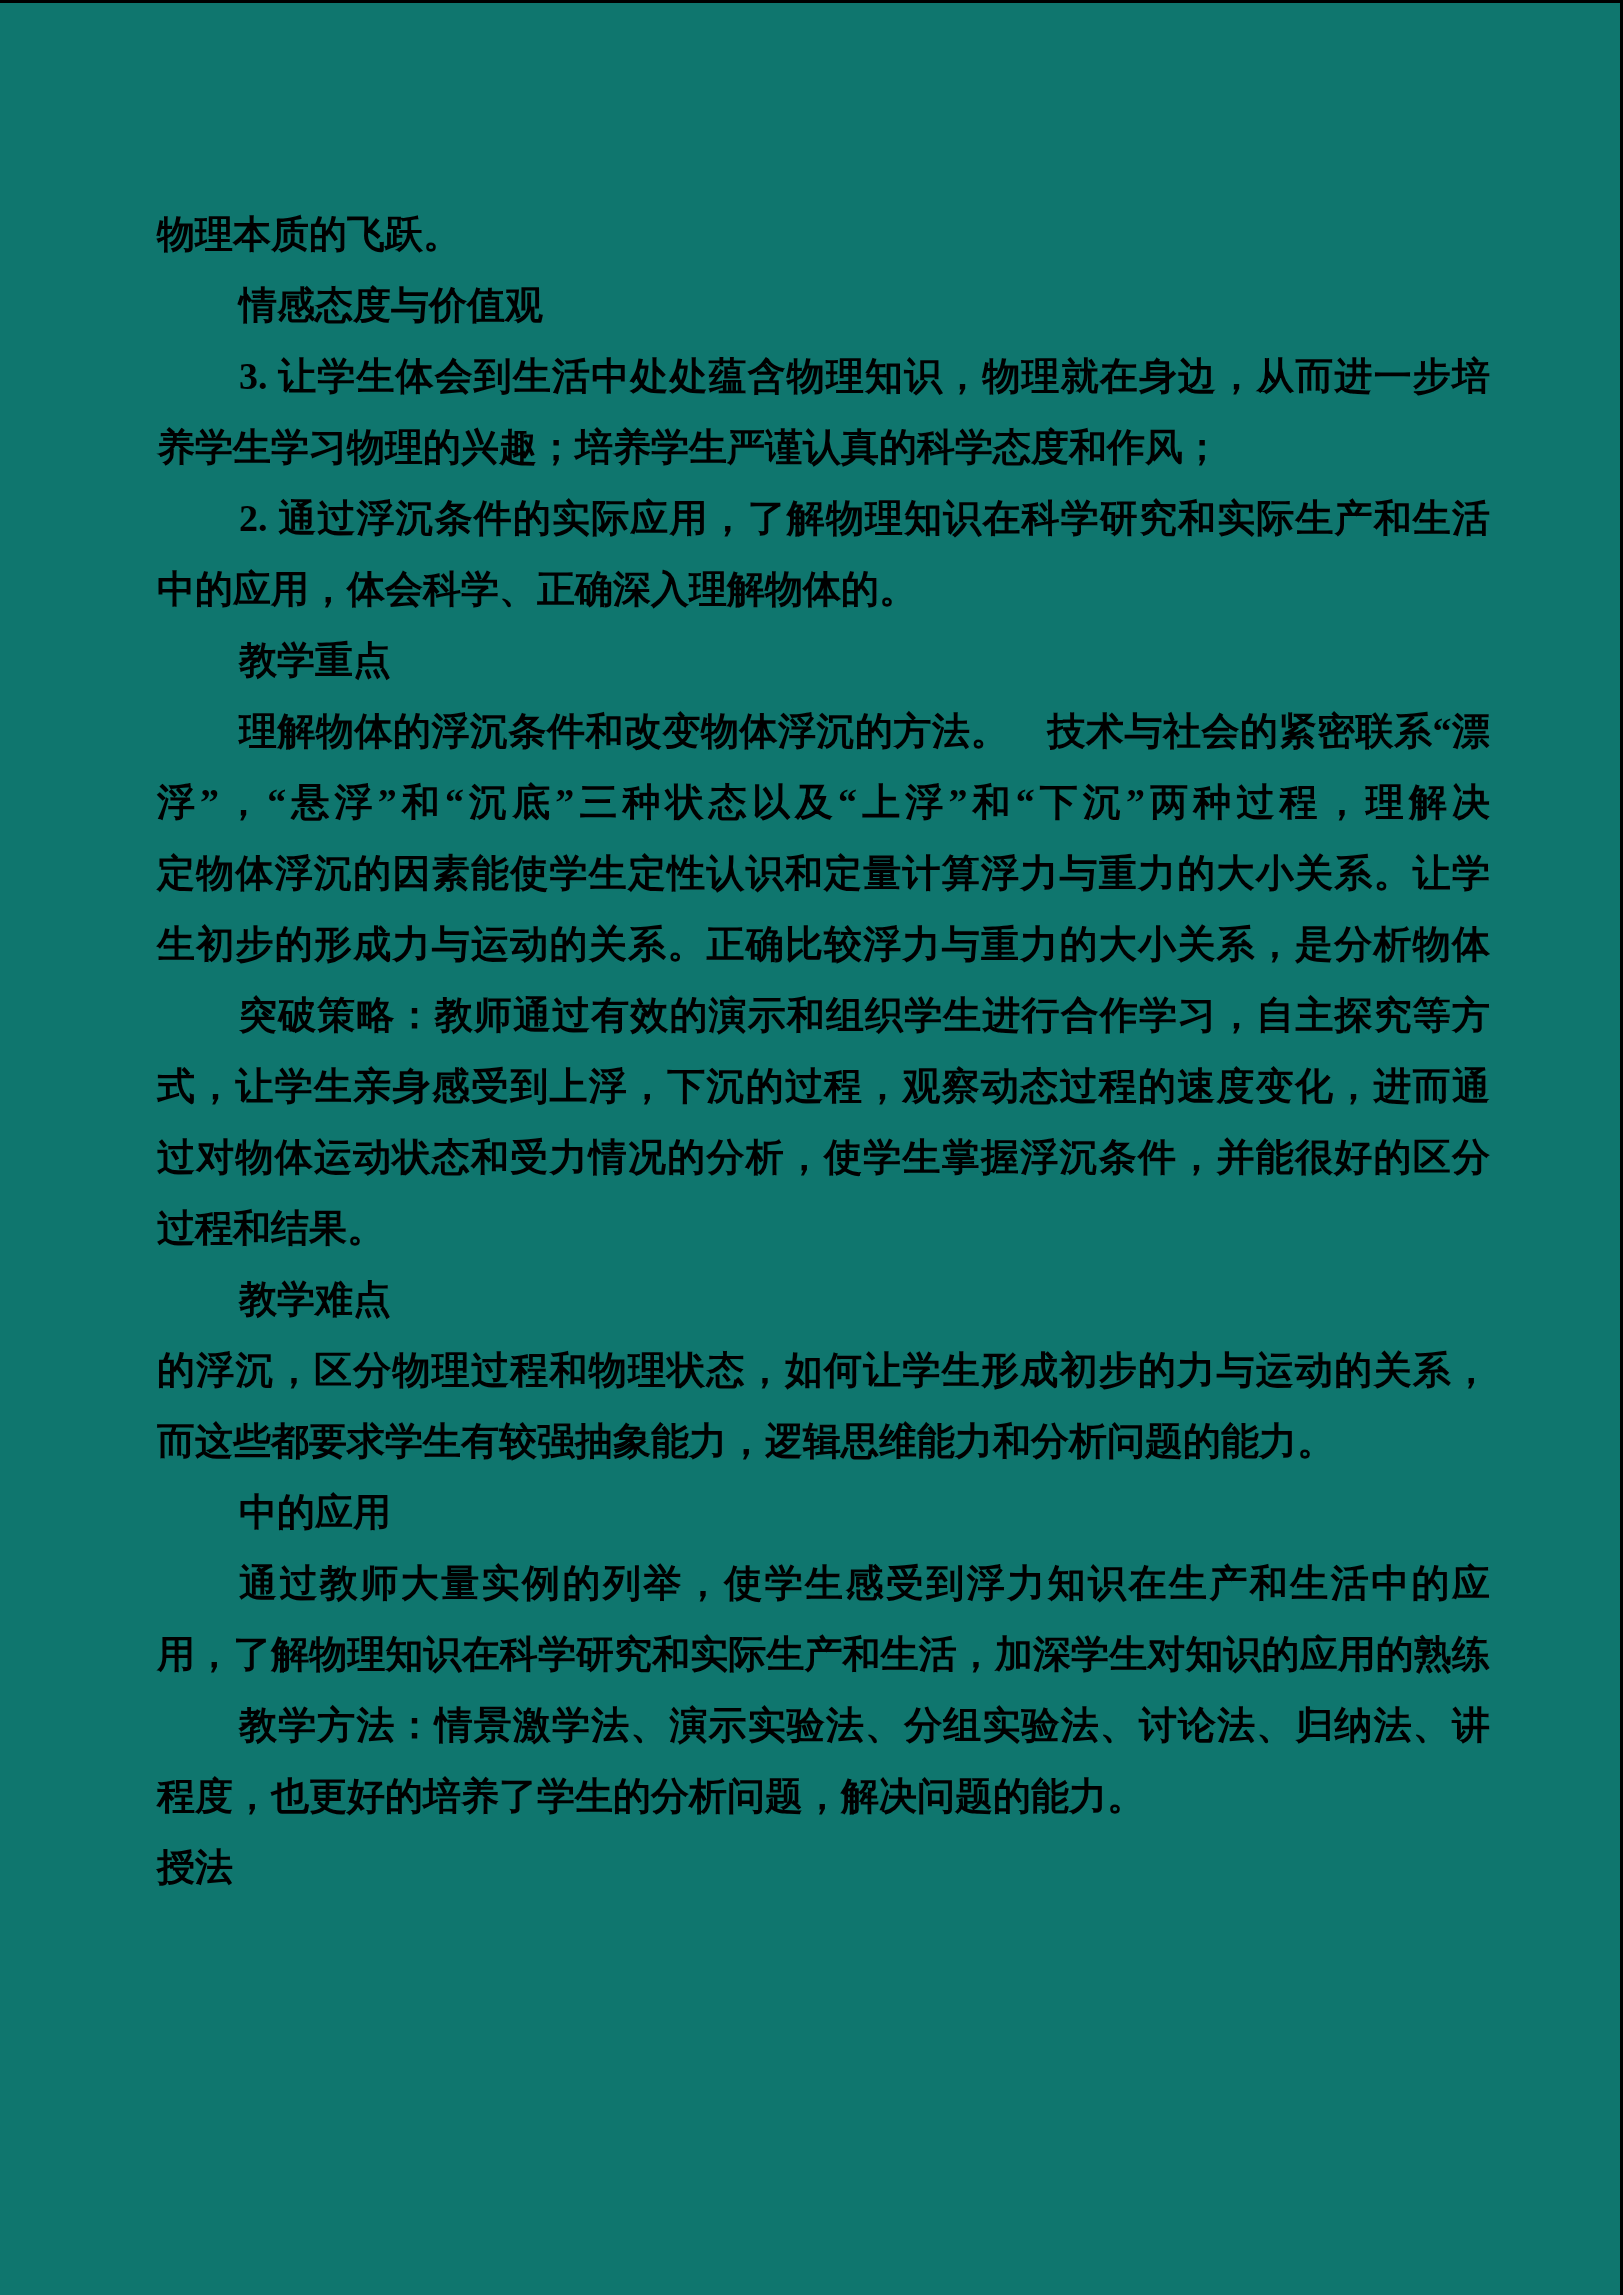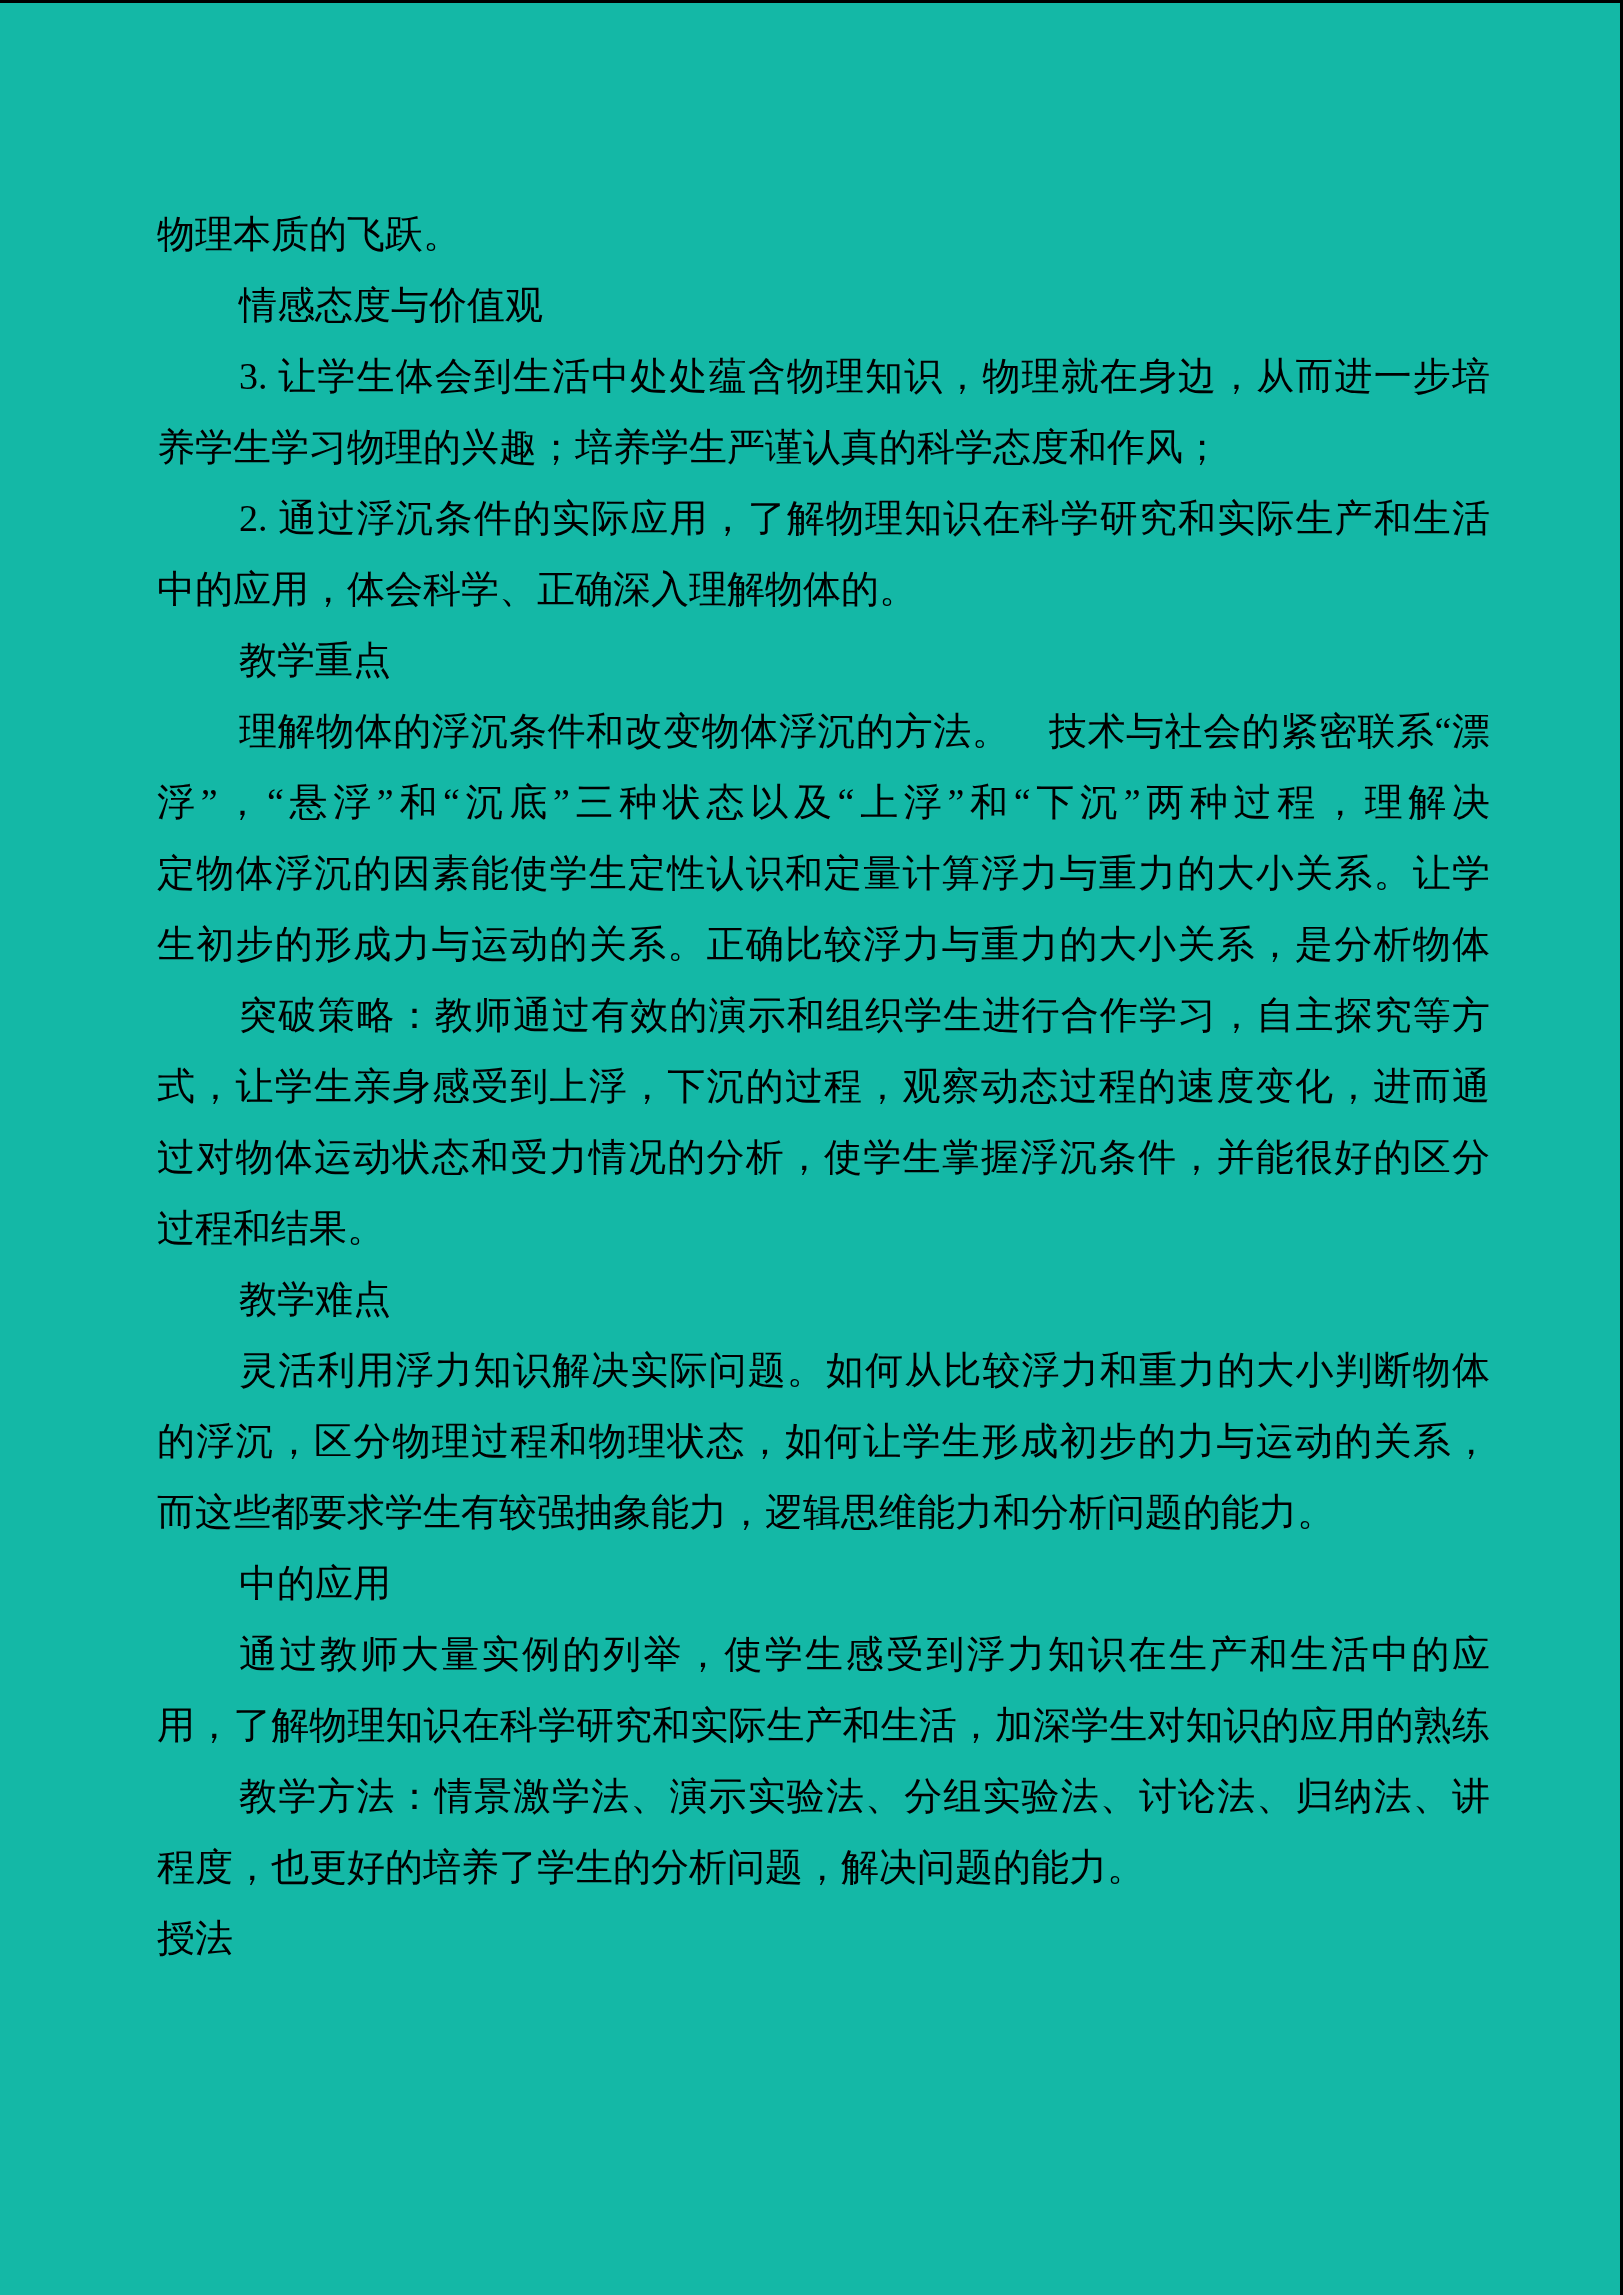--- a/index.html
+++ b/index.html
@@ -49,41 +49,40 @@
   }
   .line.stretch {
     text-align: justify;
     text-align-last: justify;
     text-justify: inter-ideograph;
   }
 </style>
 </head>
 <body>
 
-<div class="page" style="background: #14b8a6;">
+<div class="page" style="background: #0f766e; font-weight: bold;">
   <div class="top-border" style="background: rgb(0, 0, 0);"></div>
   <div class="right-border" style="background: rgb(0, 0, 0);"></div>
   <div class="content" style="color: rgb(0, 0, 0);">
       <div class="line">物理本质的飞跃。</div>
       <div class="line indent">情感态度与价值观</div>
       <div class="line indent stretch">3. 让学生体会到生活中处处蕴含物理知识，物理就在身边，从而进一步培</div>
       <div class="line">养学生学习物理的兴趣；培养学生严谨认真的科学态度和作风；</div>
       <div class="line indent stretch">2. 通过浮沉条件的实际应用，了解物理知识在科学研究和实际生产和生活</div>
       <div class="line">中的应用，体会科学、正确深入理解物体的。</div>
       <div class="line indent">教学重点</div>
       <div class="line indent stretch">理解物体的浮沉条件和改变物体浮沉的方法。　技术与社会的紧密联系“漂</div>
       <div class="line stretch">浮”，“悬浮”和“沉底”三种状态以及“上浮”和“下沉”两种过程，理解决</div>
       <div class="line stretch">定物体浮沉的因素能使学生定性认识和定量计算浮力与重力的大小关系。让学</div>
       <div class="line stretch">生初步的形成力与运动的关系。正确比较浮力与重力的大小关系，是分析物体</div>
       <div class="line indent stretch">突破策略：教师通过有效的演示和组织学生进行合作学习，自主探究等方</div>
       <div class="line stretch">式，让学生亲身感受到上浮，下沉的过程，观察动态过程的速度变化，进而通</div>
       <div class="line stretch">过对物体运动状态和受力情况的分析，使学生掌握浮沉条件，并能很好的区分</div>
       <div class="line">过程和结果。</div>
       <div class="line indent">教学难点</div>
-      <div class="line indent stretch">灵活利用浮力知识解决实际问题。如何从比较浮力和重力的大小判断物体</div>
       <div class="line stretch">的浮沉，区分物理过程和物理状态，如何让学生形成初步的力与运动的关系，</div>
       <div class="line">而这些都要求学生有较强抽象能力，逻辑思维能力和分析问题的能力。</div>
       <div class="line indent">中的应用</div>
       <div class="line indent stretch">通过教师大量实例的列举，使学生感受到浮力知识在生产和生活中的应</div>
       <div class="line stretch">用，了解物理知识在科学研究和实际生产和生活，加深学生对知识的应用的熟练</div>
       <div class="line indent stretch">教学方法：情景激学法、演示实验法、分组实验法、讨论法、归纳法、讲</div>
       <div class="line">程度，也更好的培养了学生的分析问题，解决问题的能力。</div>
       <div class="line">授法</div>
     </div>
 </div>

